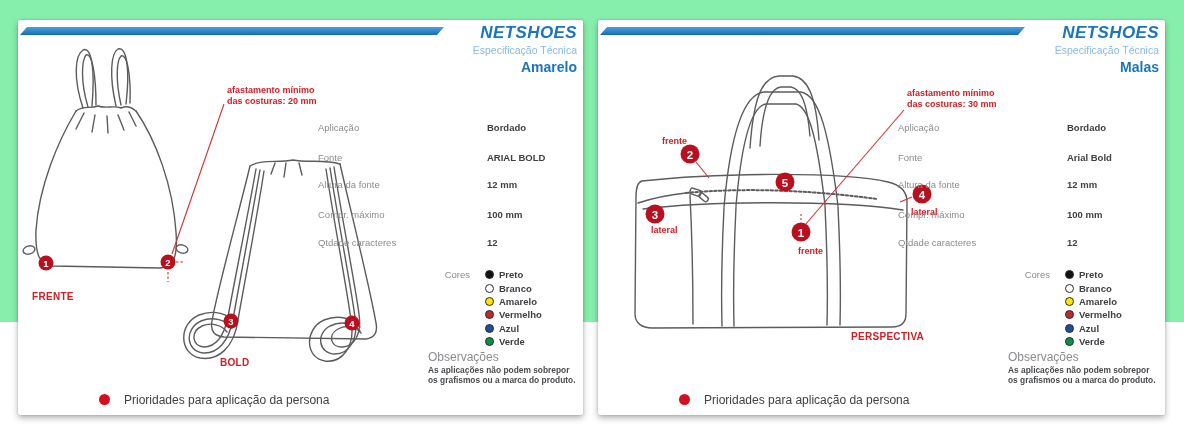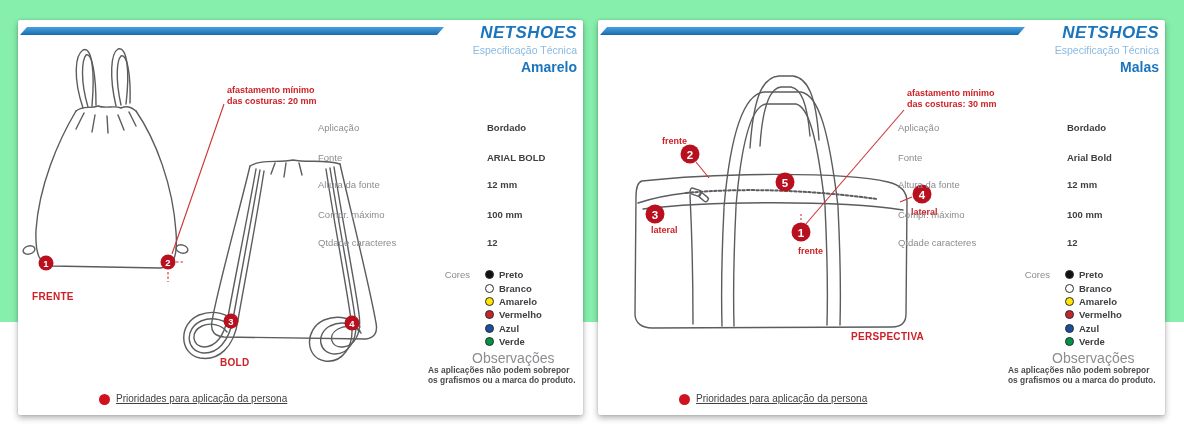--- a/index.html
+++ b/index.html
@@ -26,25 +26,25 @@
     justify-content:center;}
   .p1 .marker{width:19px;height:19px;font-size:11.5px;}
   .spec-row{position:absolute;left:300px;width:250px;display:flex;align-items:baseline;}
   .spec-label{width:152px;text-align:left;font-size:9.5px;color:#8a8c8f;}
   .spec-value{margin-left:17px;font-size:9.5px;font-weight:bold;color:#3f4043;}
   .cores-label{position:absolute;left:300px;width:152px;text-align:right;font-size:9.5px;color:#8a8c8f;}
   .cores-list{position:absolute;left:467px;}
   .core-row{display:flex;align-items:center;height:13.4px;}
   .core-dot{width:9px;height:9px;border-radius:50%;border:1px solid #2b2c2e;box-sizing:border-box;flex:none;}
   .core-name{margin-left:5px;font-size:9.5px;font-weight:bold;color:#3f4043;}
-  .obs-title{position:absolute;left:410px;top:330px;font-size:14px;color:#8a8c8f;margin-left:44px;}
+  .obs-title{position:absolute;left:410px;top:330px;font-size:12px;color:#8a8c8f;}
   .obs-text{position:absolute;left:410px;top:345px;font-size:8.4px;font-weight:bold;color:#4a4b4d;
     line-height:10px;white-space:pre-line;}
   .foot-dot{position:absolute;left:81px;top:374px;width:11px;height:11px;border-radius:50%;background:#d0111f;}
-  .foot-text{position:absolute;left:98px;top:373px;font-size:10px;color:#414042;text-decoration:underline;}
+  .foot-text{position:absolute;left:106px;top:373px;font-size:12px;color:#414042;}
 </style>
 </head>
 <body>
 
 <div class="stage">
 
   <section class="card p0">
     <svg class="art" viewBox="0 0 565 395">
       <g stroke="#5b5c5e" stroke-width="1.4" fill="none" stroke-linecap="round" stroke-linejoin="round">
         <path d="M58,91 C40,121 21,166 18,210 C17,236 22,244 34,246 L142,248 C155,247 160,238 158,212 C155,166 138,120 118,91"></path>

